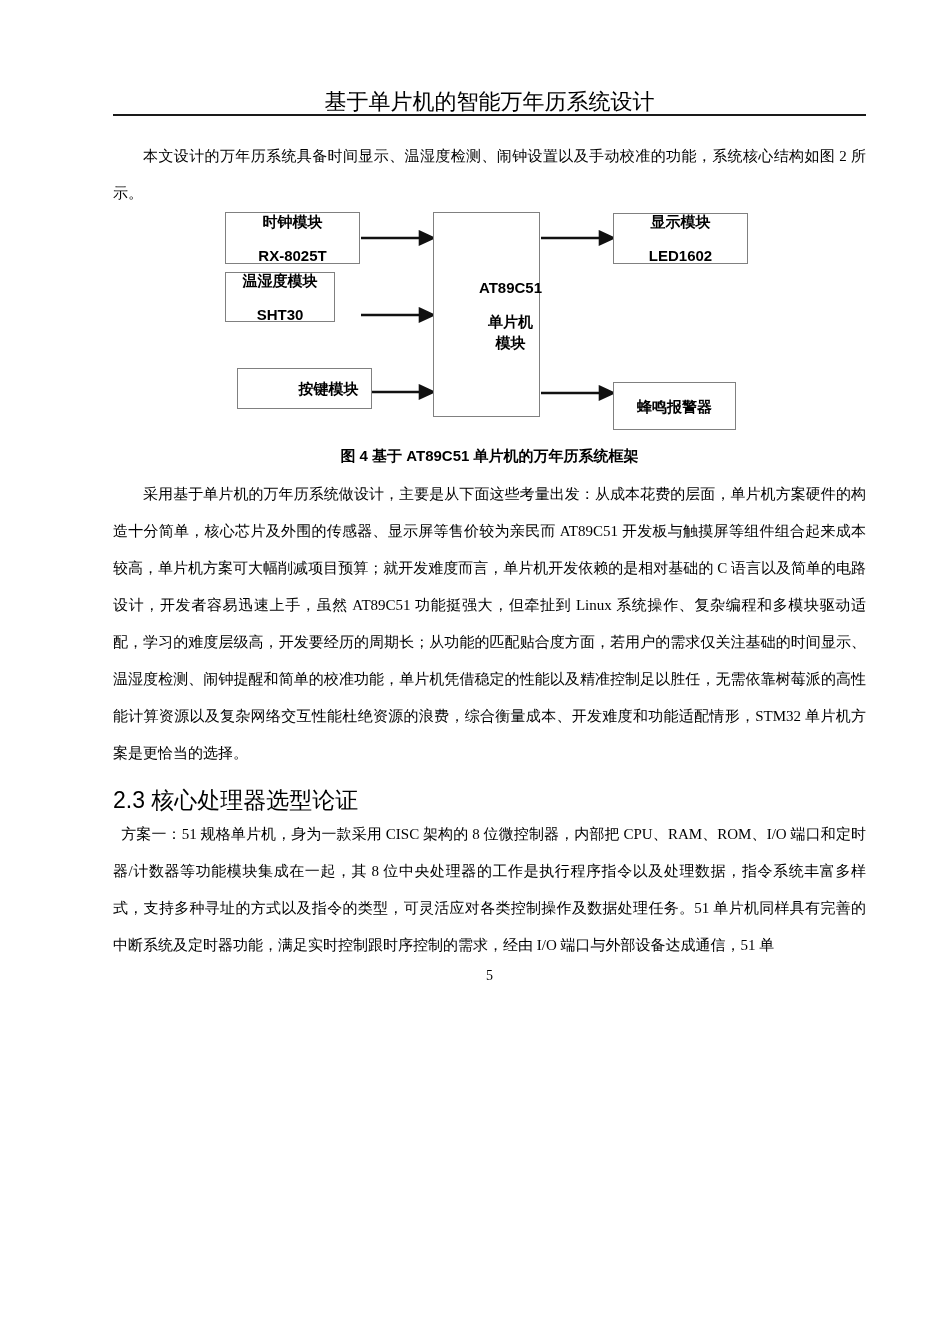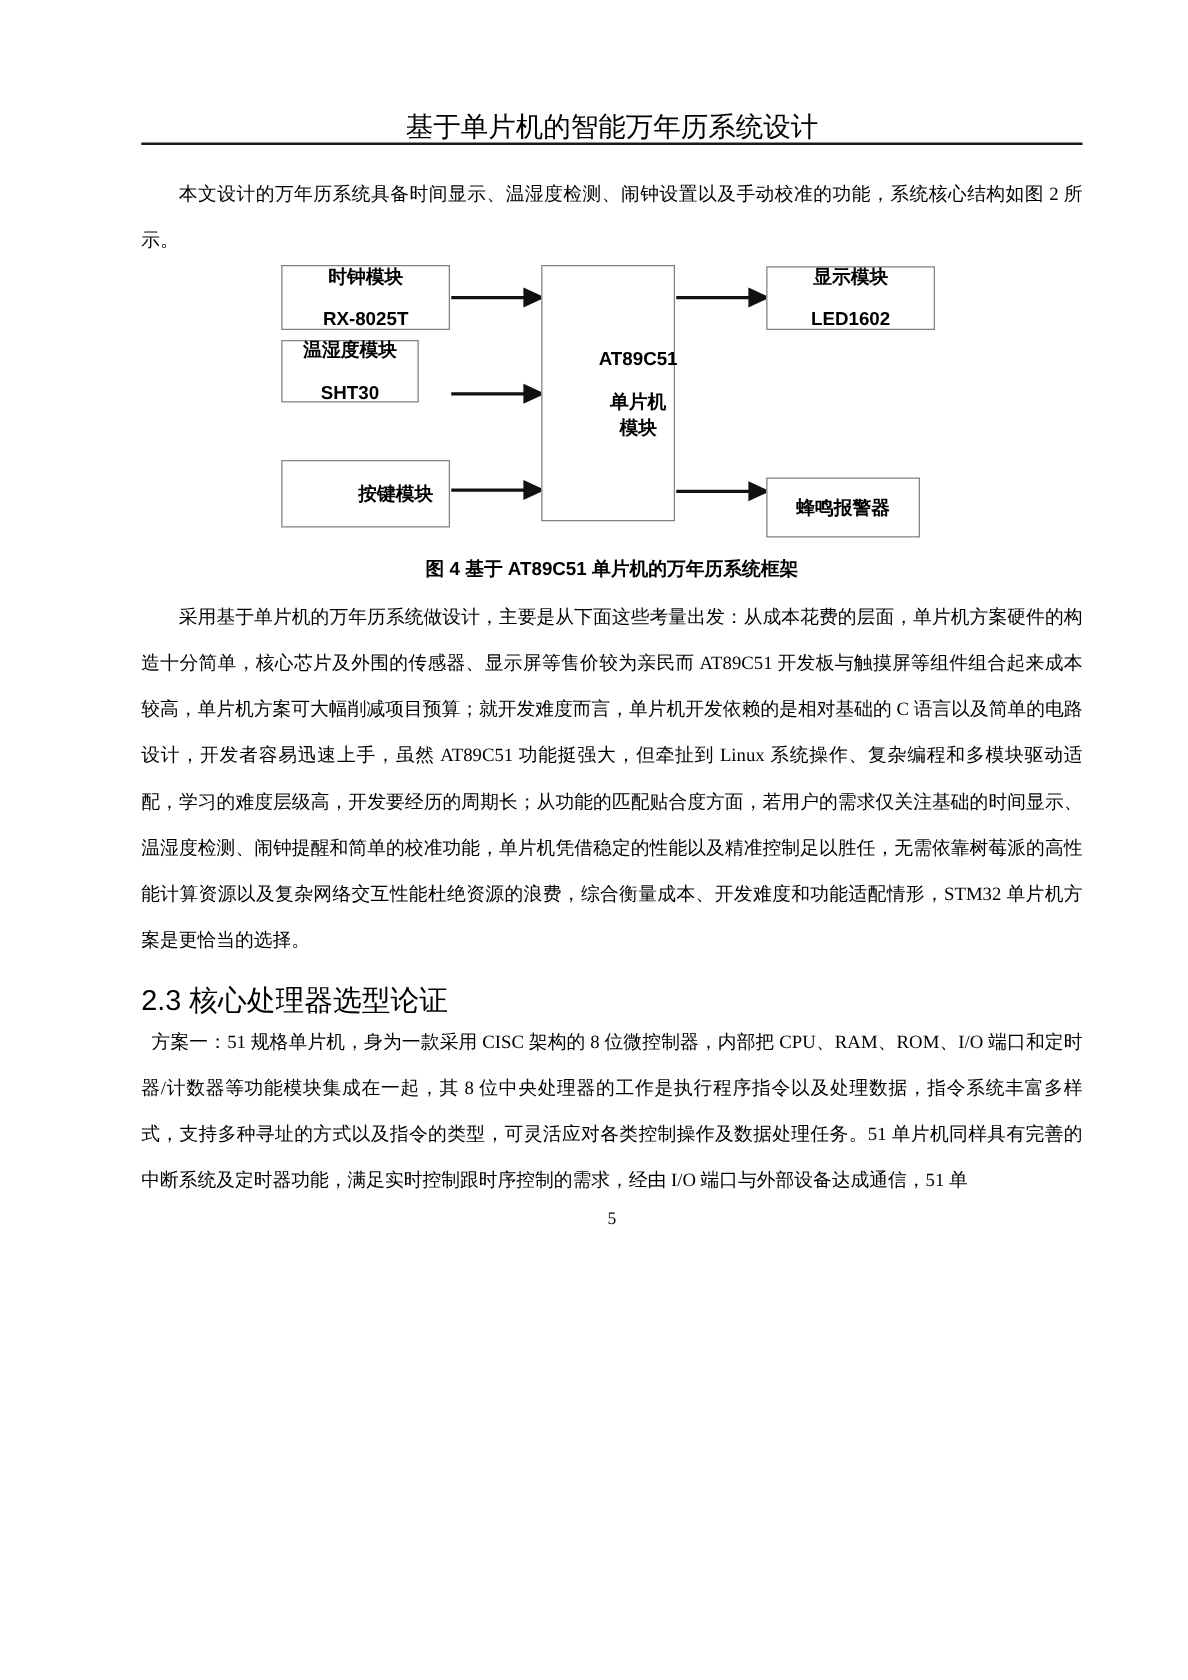--- a/index.html
+++ b/index.html
@@ -40,21 +40,21 @@
     display:flex; flex-direction:column;
     align-items:center; justify-content:center;
     font-family:"Liberation Sans","DejaVu Sans",sans-serif;
     font-weight:bold;
     font-size:15px; line-height:21px;
     text-align:center;
     gap:13px;
   }
   .box-clock    { left:112px; top:0;     width:135px; height:52px; }
   .box-humidity { left:112px; top:60px;  width:110px; height:50px; }
-  .box-key      { left:112px; top:156px; width:135px; height:54px;padding-left:48px; }
+  .box-key      { left:124px; top:156px; width:135px; height:41px;padding-left:48px; }
   .box-mcu      { left:320px; top:0;     width:107px; height:205px;padding-left:48px; }
   .box-display  { left:500px; top:1px;   width:135px; height:51px; }
   .box-buzzer   { left:500px; top:170px; width:123px; height:48px; }
   .caption {
     margin-top:26px;
     text-align:center;
     font-family:"Liberation Sans","DejaVu Sans",sans-serif;
     font-weight:bold;
     font-size:15px; line-height:24px;
   }

